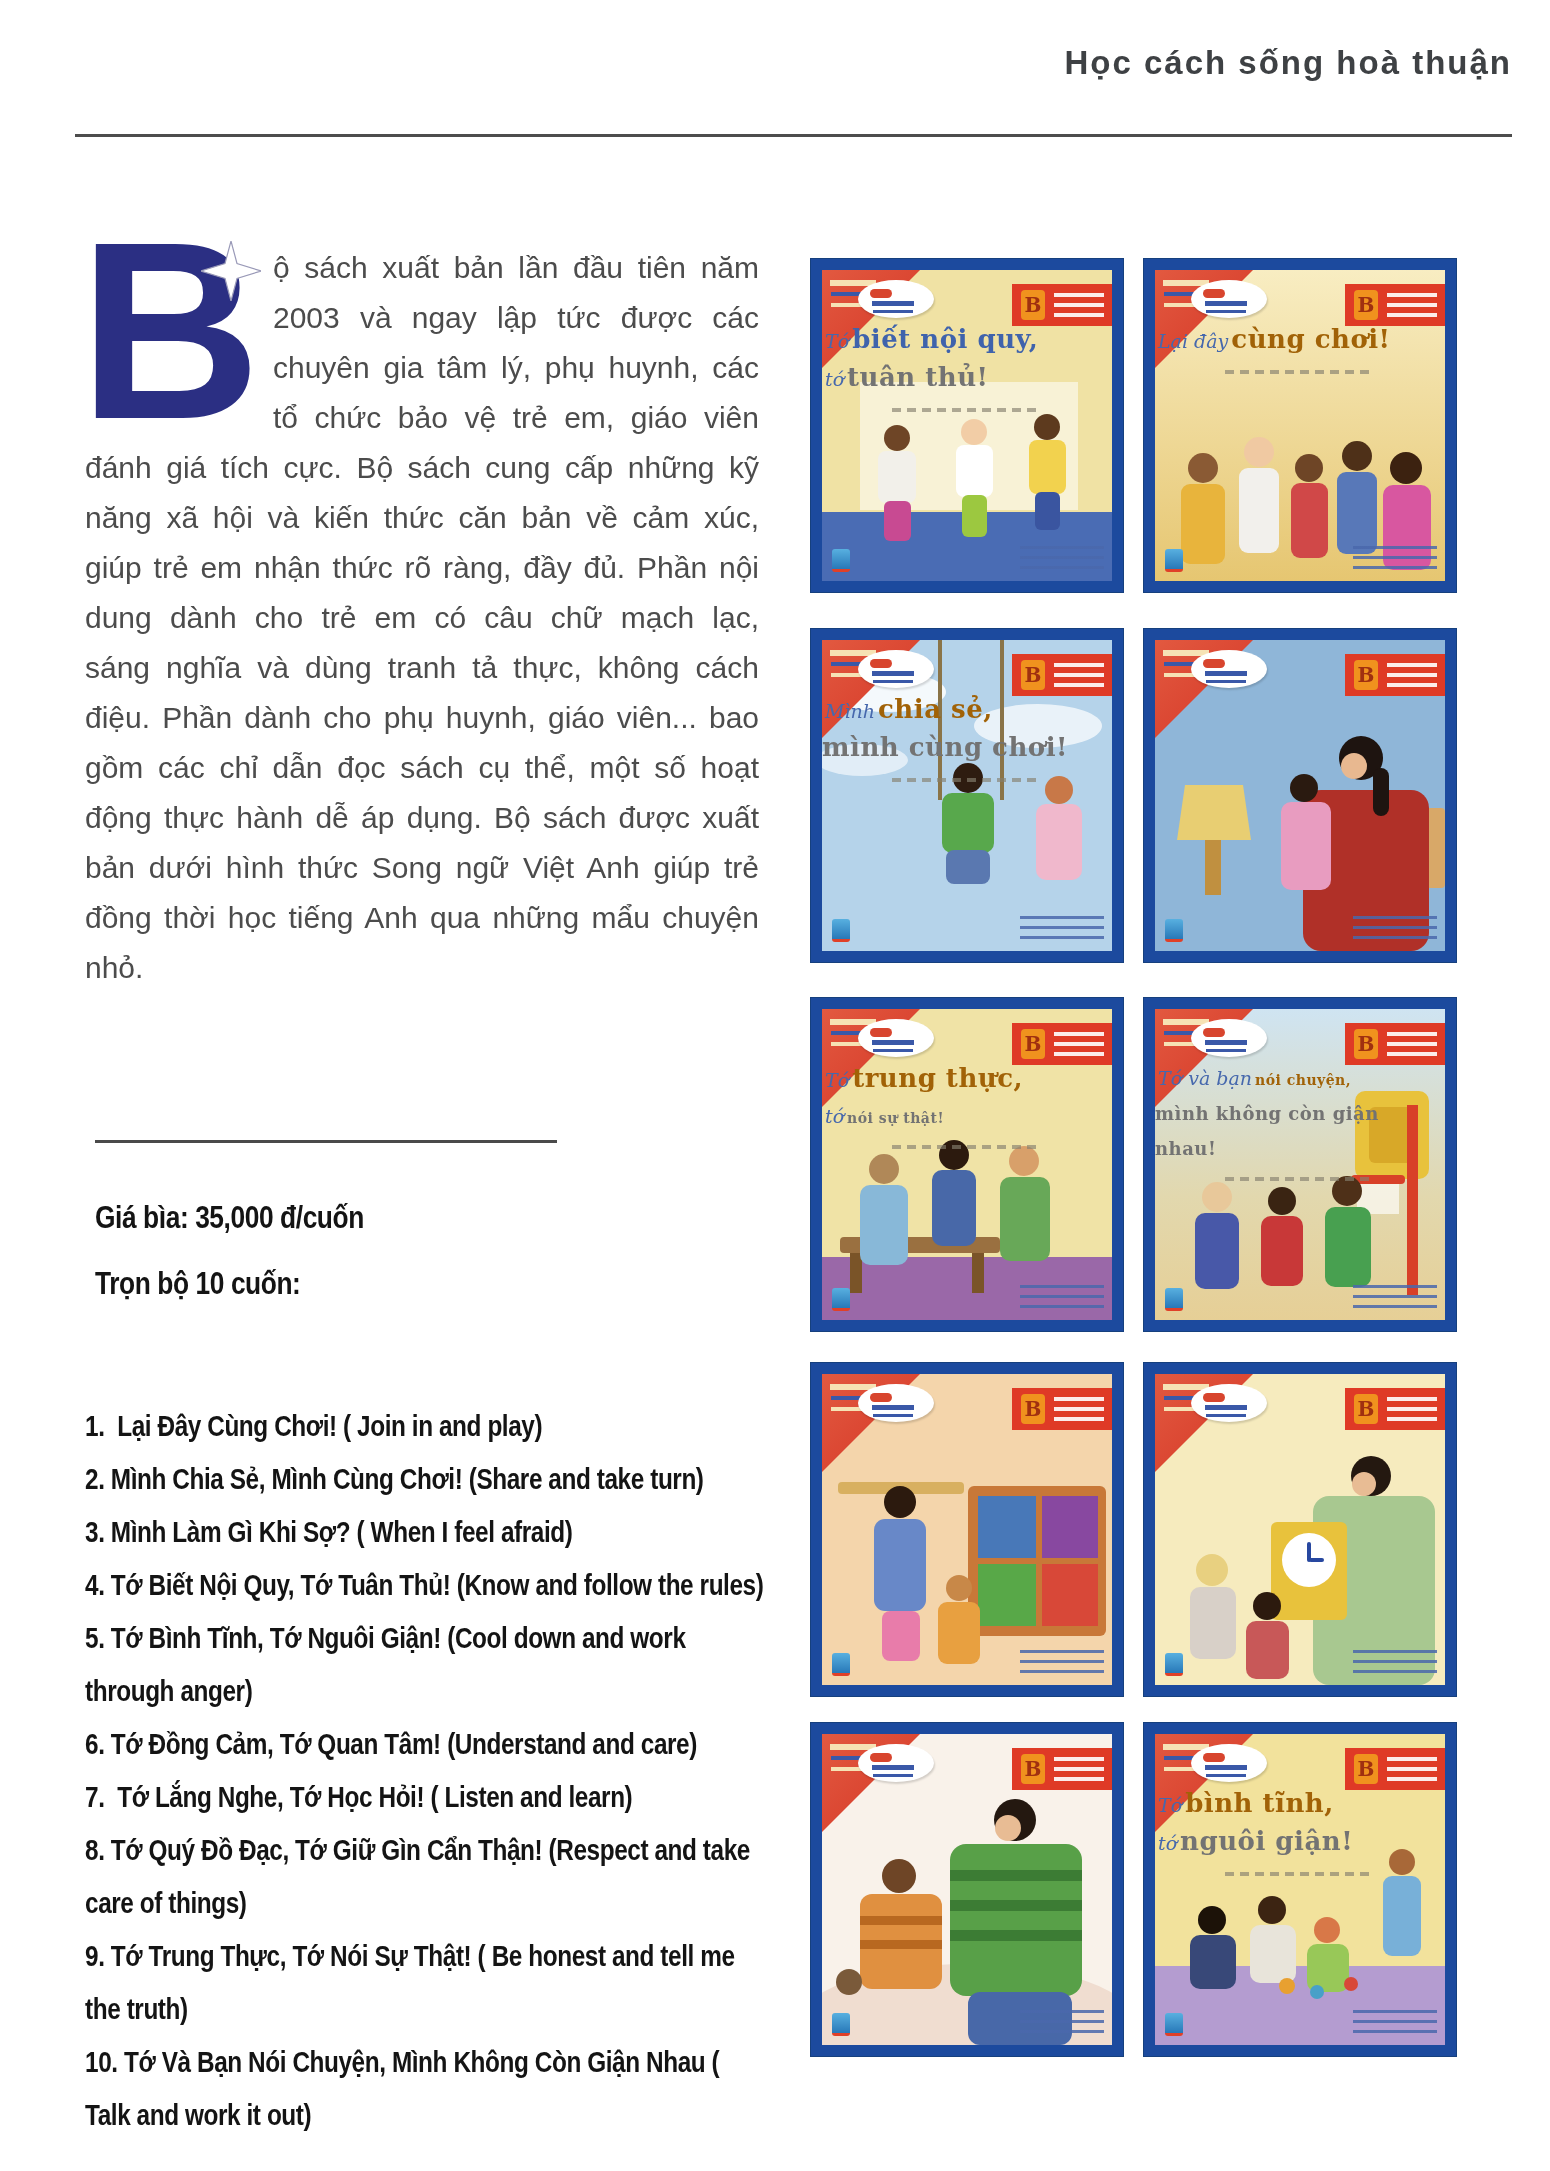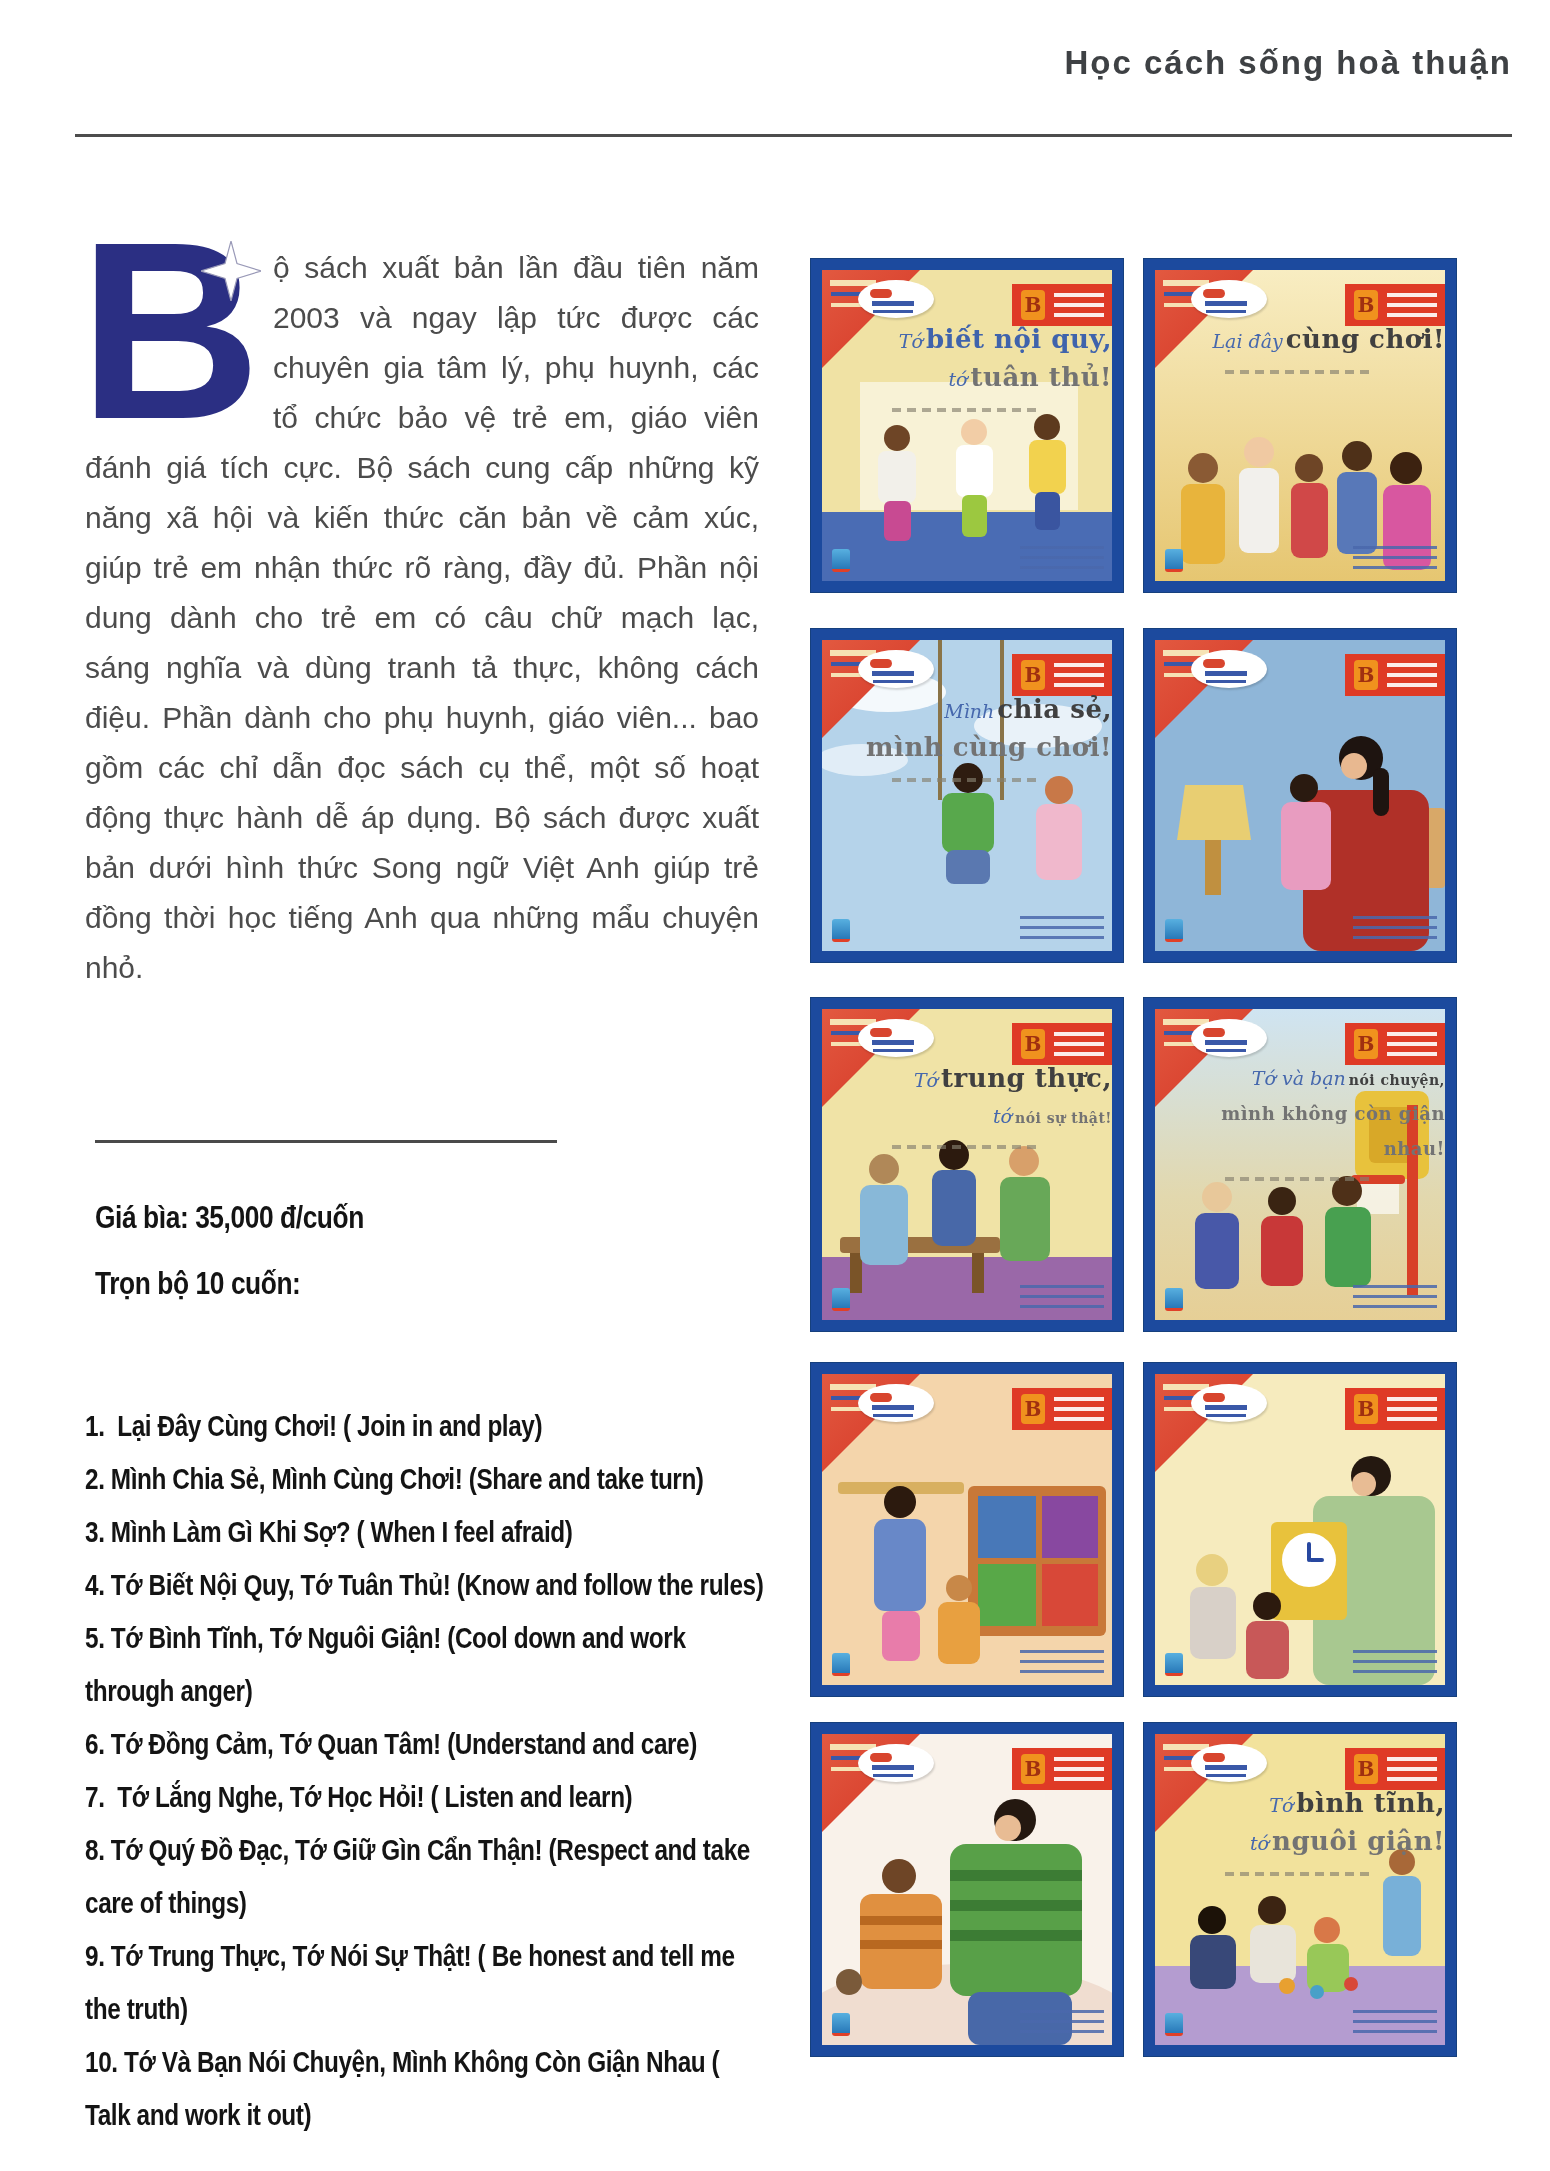--- a/index.html
+++ b/index.html
@@ -48,26 +48,26 @@
           background:#d8452e;border-radius:5px;}
   .bubble::after{content:"";position:absolute;left:14px;top:21px;width:42px;height:5px;
           background:#3a58a8;box-shadow:0 8px 0 -1px #3a58a8;}
   .tab{position:absolute;right:0;top:14px;width:100px;height:42px;background:#df3a26;z-index:3;}
   .tabB{position:absolute;left:9px;top:6px;width:24px;height:30px;background:#f0921e;
         border-radius:4px;color:#a03010;font-weight:bold;font-size:20px;line-height:30px;
         text-align:center;font-family:"DejaVu Serif",serif;}
   .tab::after{content:"";position:absolute;left:42px;top:9px;width:50px;height:24px;
         background:repeating-linear-gradient(to bottom,rgba(255,255,255,.9) 0 4px,rgba(255,255,255,0) 4px 10px);}
 
-  .ctitle{position:absolute;left:0;top:52px;width:100%;text-align:right;z-index:5;
+  .ctitle{position:absolute;left:0;top:52px;width:100%;text-align:left;z-index:5;
           font-family:"DejaVu Serif",serif;}
   .ctitle .row{line-height:34px;}
   .tsm{font-style:italic;color:#4668ad;font-size:19px;margin:0 3px;}
   .tbg{font-weight:bold;font-size:26px;letter-spacing:.5px;}
-  .c-red{color:#404040}.c-orange{color:#737373}.c-blue{color:#3f63ac}
+  .c-red{color:#a16207}.c-orange{color:#737373}.c-blue{color:#3f63ac}
   .t-small .tbg{font-size:14px;}
   .t-tiny .tbg{font-size:18px;}
   .byline{width:150px;height:4px;margin:10px auto 0;opacity:.65;
           background:repeating-linear-gradient(to right,#857f6e 0 9px,rgba(0,0,0,0) 9px 15px);}
   .pubmark{position:absolute;left:10px;bottom:9px;width:18px;height:20px;z-index:5;
            background:linear-gradient(#58b0e0,#2878b8);border-radius:3px;
            border-bottom:3px solid #e04028;}
   .credits{position:absolute;right:8px;bottom:7px;width:84px;height:28px;z-index:5;opacity:.85;
            background:repeating-linear-gradient(to bottom,#4a68ac 0 3px,rgba(0,0,0,0) 3px 10px);}
 </style>

